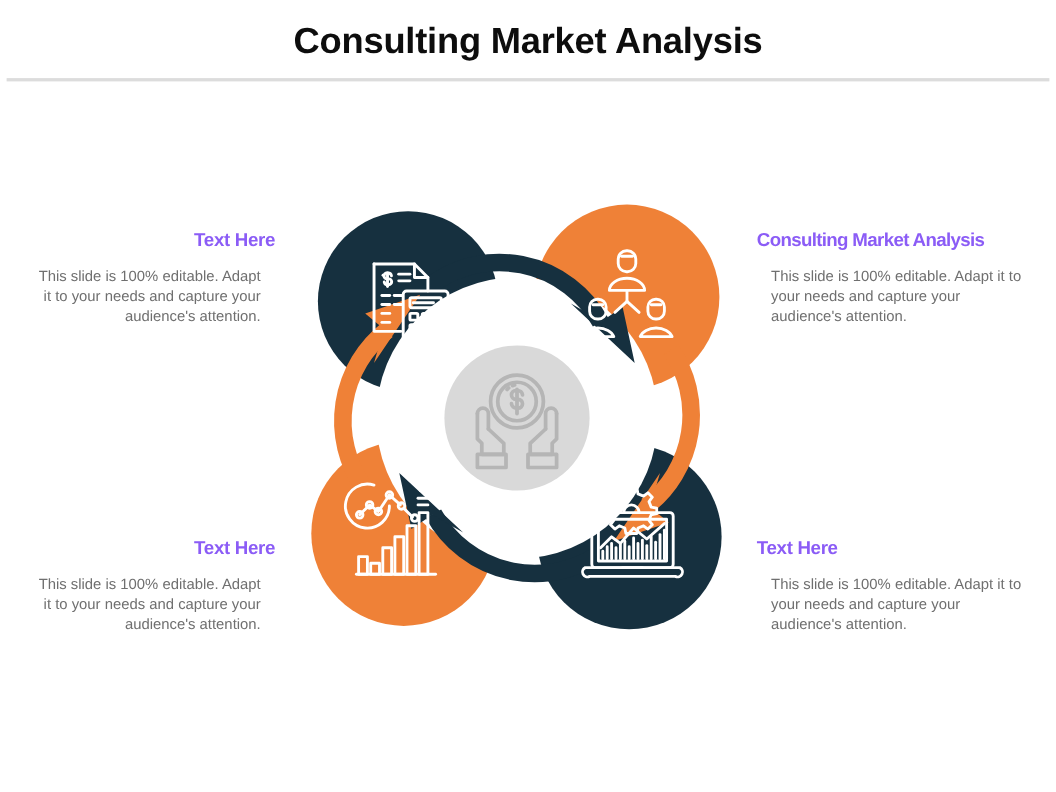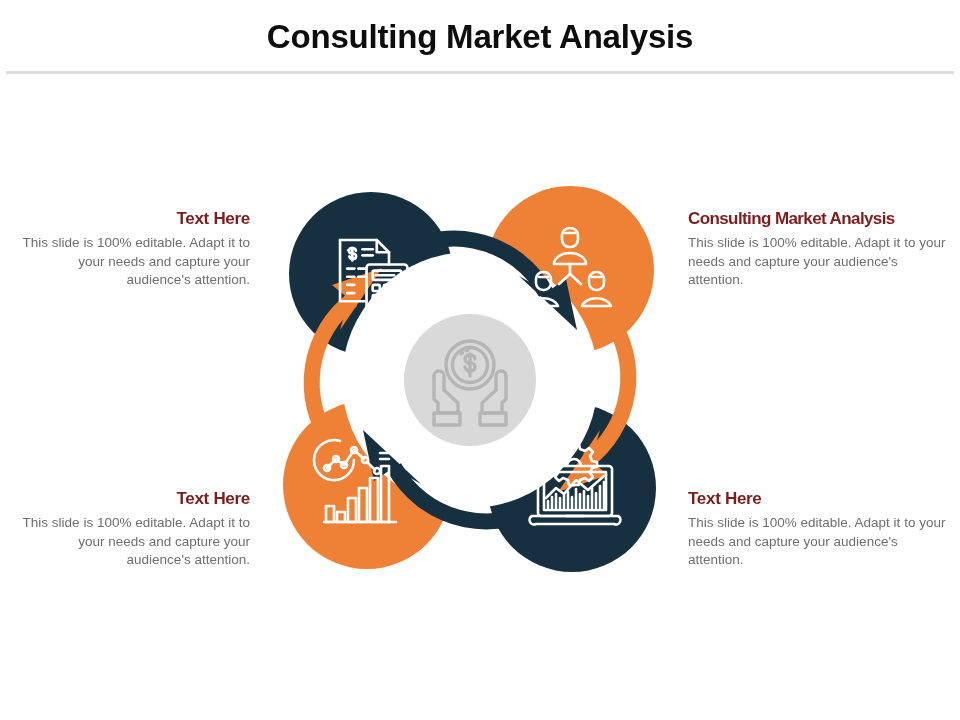--- a/index.html
+++ b/index.html
@@ -51,33 +51,33 @@
   .text-block {
     position: absolute;
     width: 232px;
   }
   .text-block.left  { text-align: right; }
   .text-block.right { text-align: left;  }
 
   .tb-heading {
     font-size: 17px;
     font-weight: bold;
-    color: #7f1d1d;
+    color: #8b5cf6;
     letter-spacing: -0.3px;
     line-height: 20px;
     margin: 0 0 5px 0;
     white-space: nowrap;
   }
   .text-block.right .tb-heading.wide { letter-spacing: -0.6px; }
 
   .tb-body {
     font-size: 13.5px;
     color: #6f6f6f;
     line-height: 18.5px;
-    margin: 0;
+    margin: 13px;
   }
 
   #tb-tl { left: 18px;  top: 209px; }
   #tb-bl { left: 18px;  top: 489px; }
   #tb-tr { left: 688px; top: 209px; width: 258px; }
   #tb-br { left: 688px; top: 489px; width: 258px; }
 
   
   .diagram {
     position: absolute;

